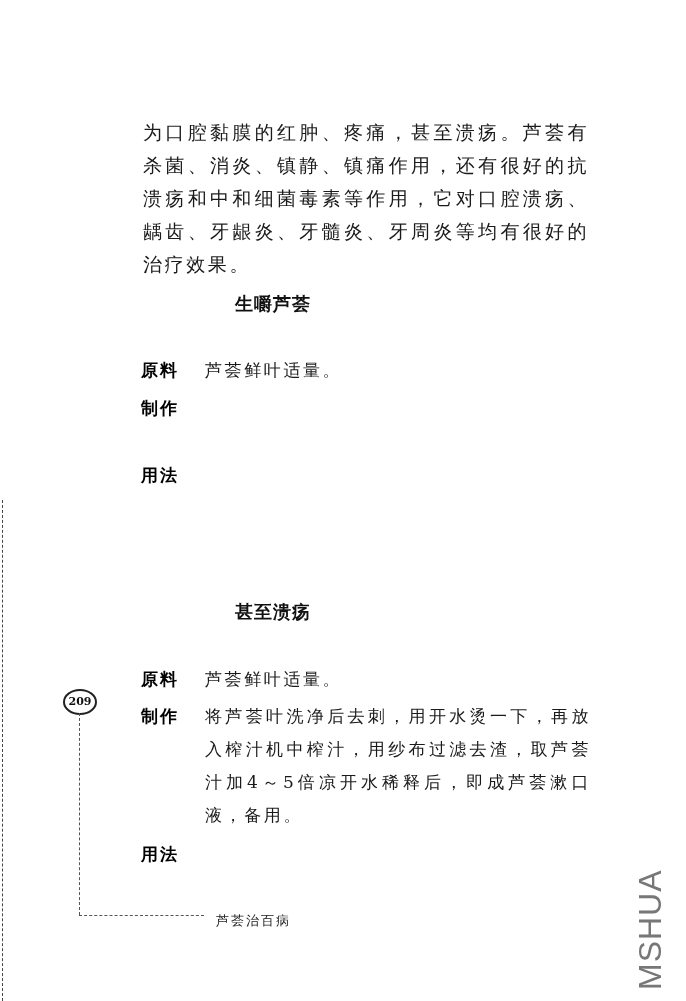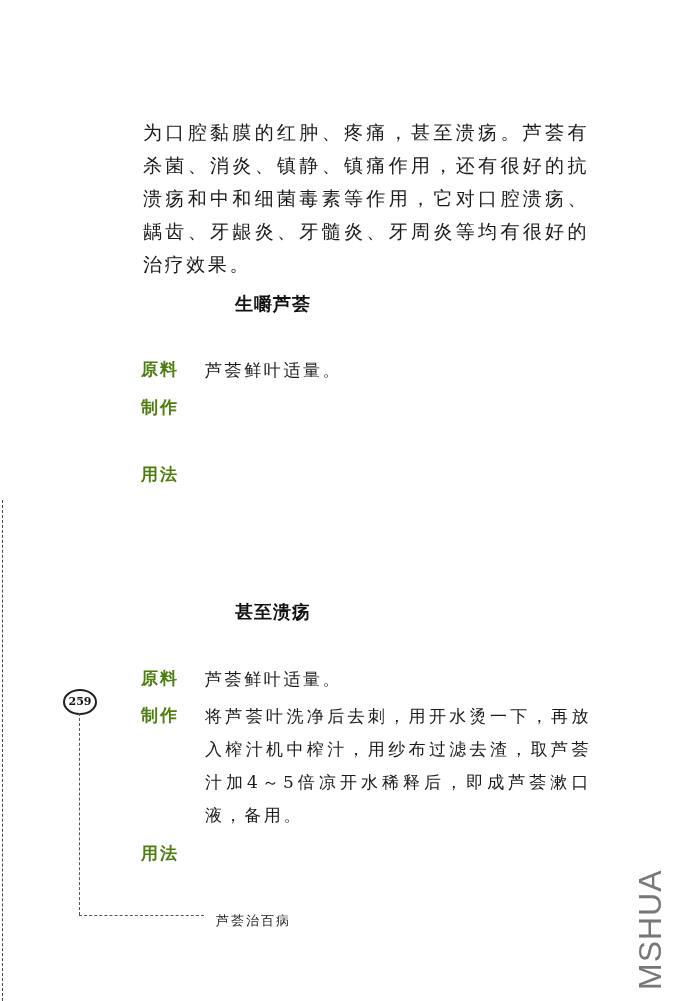--- a/index.html
+++ b/index.html
@@ -11,22 +11,22 @@
       position:absolute; left:143px; width:446px;
       font-size:19px; line-height:33px; letter-spacing:2.6px; text-align:justify;
     }
     .heading {
       position:absolute; left:0; width:546px; text-align:center;
       font-family: "DejaVu Sans", "Liberation Sans", sans-serif; font-weight:bold;
       font-size:18px; letter-spacing:1px; color:#111;
     }
     .entry { position:absolute; left:141px; width:450px; display:flex; font-size:17px; line-height:33px; }
     .entry .label {
-      width:64px; flex:0 0 64px; font-family:Liberation Mono, monospace;
-      font-weight:bold; letter-spacing:2px; color:#4d7c0f;
+      width:64px; flex:0 0 64px; font-family:Liberation Sans, sans-serif;
+      font-weight:bold; letter-spacing:2px; color:#000000;
     }
     .entry .text { flex:1; letter-spacing:2.6px; text-align:justify; }
     .dash-left {
       position:absolute; left:2px; top:500px; width:0; height:501px;
       border-left:1.5px dashed #444;
     }
     .pagenum {
       position:absolute; left:63px; top:689px; width:30px; height:22px;
       border:2px solid #222; border-radius:50%;
       font-family:"DejaVu Serif","Liberation Serif",serif; font-weight:bold; font-size:11px;
@@ -76,18 +76,18 @@
   <span class="text">芦荟鲜叶适量。</span>
 </div>
 <div class="entry" style="top:700px;">
   <span class="label">制作</span>
   <span class="text">将芦荟叶洗净后去刺，用开水烫一下，再放入榨汁机中榨汁，用纱布过滤去渣，取芦荟汁加4～5倍凉开水稀释后，即成芦荟漱口液，备用。</span>
 </div>
 <div class="entry" style="top:838px;">
   <span class="label">用法</span>
 </div>
 
-<div class="pagenum">259</div>
+<div class="pagenum">209</div>
 <div class="dash-vert"></div>
 <div class="dash-horiz"></div>
 <div class="footer-title">芦荟治百病</div>
 
 <div class="watermark">MSHUA</div>
 
 </body></html>

